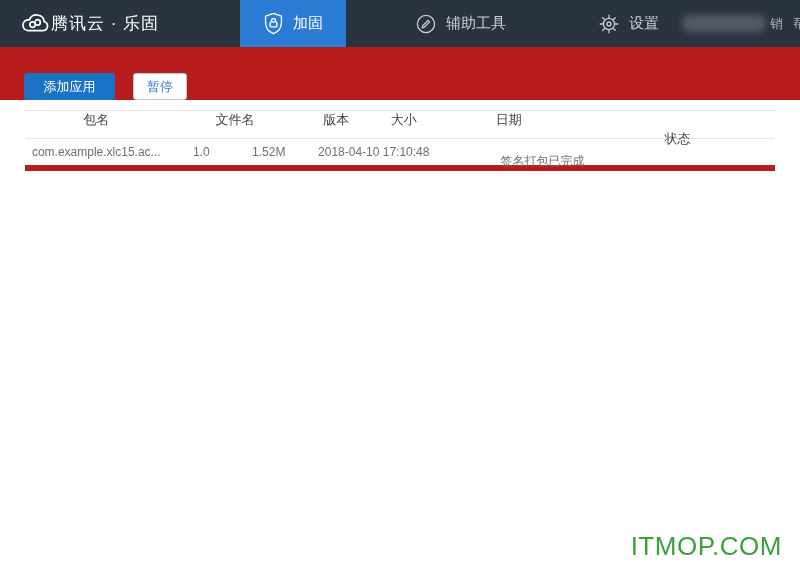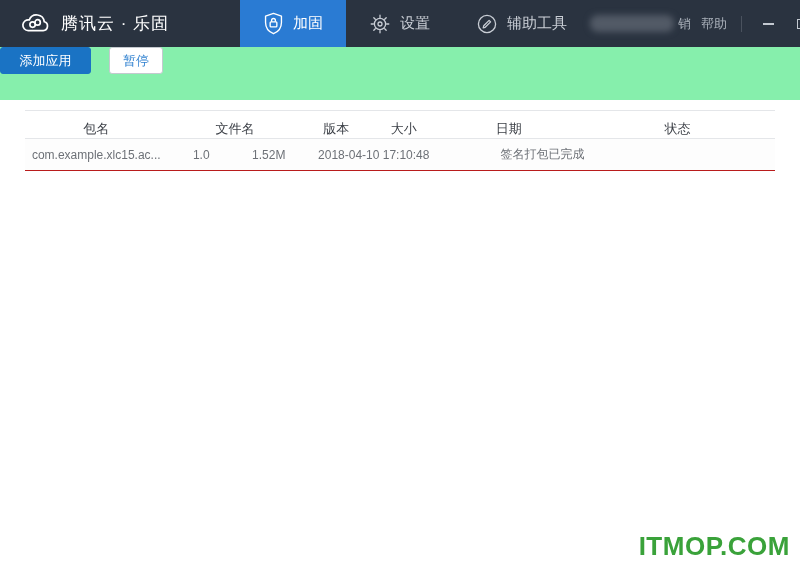--- a/index.html
+++ b/index.html
@@ -2,52 +2,52 @@
 <html><head>
 <meta charset="utf-8">
 <style>
   * { margin:0; padding:0; box-sizing:border-box; }
   html,body { width:800px; height:573px; }
   body { font-family:"Liberation Sans","DejaVu Sans",sans-serif; background:#fff; overflow:hidden; }
   .window { position:relative; width:800px; height:573px; background:#fff; }
 
   
   .header { height:47px; background:#2a3340; display:flex; align-items:stretch; }
-  .logo { display:flex; align-items:center; gap:11px; padding-left:20px; width:240px; flex-shrink:0; }
+  .logo { display:flex; align-items:center; gap:1px; padding-left:20px; width:240px; flex-shrink:0; }
   .logo-text { color:#ffffff; font-size:17px; letter-spacing:1px; white-space:nowrap; }
-  .tabs { display:flex; align-items:stretch; }
+  .tabs { display:flex; align-items:stretch;gap:46px; }
   .tab { display:flex; align-items:center; gap:9px; padding:0 23px; cursor:pointer; }
   .tab-label { color:#c9ced5; font-size:15px; white-space:nowrap; }
   .tab.active { background:#2a7bd3; }
   .tab.active .tab-label { color:#ffffff; }
   .header-right { margin-left:auto; display:flex; align-items:center; gap:10px; padding-right:12px; }
   .masked { width:84px; height:17px; background:#525a66; border-radius:8px; filter:blur(3px); }
   .header-link { color:#a9b0b9; font-size:13px; white-space:nowrap; cursor:pointer; }
   .vdivider { width:1px; height:16px; background:#4a525e; margin:0 4px; }
   .winbtn { width:24px; height:26px; display:flex; align-items:center; justify-content:center; cursor:pointer; color:#c3c9d1; }
   .min-glyph { display:block; width:11px; border-top:2px solid #c3c9d1; }
   .max-glyph { display:block; width:10px; height:10px; border:1.5px solid #c3c9d1; }
 
   
-  .toolbar { height:53px; background:#86efac; display:flex; align-items:flex-start; }
+  .toolbar { height:53px; background:#b91c1c; display:flex; align-items:flex-end; padding-left:24px; }
   .btn { height:27px; border-radius:3px; font-size:13px; display:flex; align-items:center; justify-content:center; cursor:pointer; font-family:inherit; }
   .btn-primary { width:91px; background:#1a73c4; border:1px solid #1a73c4; color:#ffffff; }
   .btn-secondary { width:54px; background:#ffffff; border:1px solid #c4c9cf; color:#2f80d0; }
   .gap-lg { width:18px; } .gap-sm { width:9px; }
 
   
   .content { position:relative; height:473px; background:#ffffff; padding:10px 25px 0 25px; }
-  .thead { display:flex; align-items:flex-end; height:29px; border-top:1px solid #e4e6e9; border-bottom:1px solid #e4e6e9; }
+  .thead { display:flex; align-items:flex-start; height:29px; border-top:1px solid #e4e6e9; border-bottom:1px solid #e4e6e9; }
   .th { font-size:13px; color:#3b3f46; text-align:center; white-space:nowrap; overflow:hidden; }
-  .trow { display:flex; align-items:center; height:32px; border-bottom:1px solid #b91c1c; background:#fdfdfd; cursor:default; }
+  .trow { display:flex; align-items:center; height:32px; border-bottom:6px solid #b91c1c; background:#fdfdfd; cursor:default; }
   .td { font-size:12px; color:#6d7177; text-align:center; white-space:nowrap; overflow:hidden; }
-  .c1{width:19%;} .c2{width:18%;} .c3{width:9%;} .c4{width:9%;} .c5{width:19%;} .c6{width:26%;}
+  .c1{width:19%;} .c2{width:18%;} .c3{width:9%;} .c4{width:9%;} .c5{width:19%;} .c6{width:26%;margin-top:19px;}
 
   
-  .watermark { position:absolute; right:10px; bottom:11px; color:#3aa23a; font-size:26px; font-weight:bold; letter-spacing:0.5px;margin-left:29px; }
+  .watermark { position:absolute; right:18px; bottom:11px; color:#3aa23a; font-size:26px; font-weight:normal; letter-spacing:0.5px;margin-left:29px; }
 
   svg { display:block; }
 </style>
 </head>
 <body>
 
 <div class="window">
 
   <div class="header">
     <div class="logo">
@@ -67,36 +67,36 @@
           <svg width="21" height="23" viewBox="0 0 20 22" fill="none" stroke="#ffffff" stroke-width="1.3" stroke-linejoin="round">
             <path d="M10 1.4 L17.6 4 V10 C17.6 15.4 14.1 19.1 10 20.8 C5.9 19.1 2.4 15.4 2.4 10 V4 Z"></path>
             <rect x="6.8" y="9.4" width="6.4" height="4.8" rx="0.8"></rect>
             <path d="M8.2 9.4 V8 a1.8 1.8 0 0 1 3.6 0 V9.4"></path>
           </svg>
         </span>
         <span class="tab-label">加固</span>
       </div>
       <div class="tab">
         <span>
+          <svg width="22" height="22" viewBox="0 0 22 22" fill="none" stroke="#c9ced5" stroke-width="1.3" stroke-linejoin="round">
+            <circle cx="11" cy="11" r="8.6"></circle>
+            <path d="M7.2 14.8 l0.5-2 5.4-5.4 1.5 1.5 -5.4 5.4 Z"></path>
+          </svg>
+        </span>
+        <span class="tab-label">辅助工具</span>
+      </div>
+      <div class="tab">
+        <span>
           <svg width="22" height="22" viewBox="0 0 22 22" fill="none" stroke="#c9ced5" stroke-width="1.3" stroke-linecap="round">
             <circle cx="11" cy="11" r="5.6"></circle>
             <circle cx="11" cy="11" r="2"></circle>
             <path d="M11 2.2 V4.4 M11 17.6 V19.8 M2.2 11 H4.4 M17.6 11 H19.8 M4.8 4.8 L6.3 6.3 M15.7 15.7 L17.2 17.2 M4.8 17.2 L6.3 15.7 M15.7 6.3 L17.2 4.8"></path>
           </svg>
         </span>
         <span class="tab-label">设置</span>
-      </div>
-      <div class="tab">
-        <span>
-          <svg width="22" height="22" viewBox="0 0 22 22" fill="none" stroke="#c9ced5" stroke-width="1.3" stroke-linejoin="round">
-            <circle cx="11" cy="11" r="8.6"></circle>
-            <path d="M7.2 14.8 l0.5-2 5.4-5.4 1.5 1.5 -5.4 5.4 Z"></path>
-          </svg>
-        </span>
-        <span class="tab-label">辅助工具</span>
       </div>
     </div>
 
     <div class="header-right">
       <span class="masked"></span>
       <span class="header-link" style="margin-left:-6px;">销</span>
       <span class="header-link">帮助</span>
       <span class="vdivider"></span>
       <span class="winbtn">
           <span class="min-glyph"></span>

